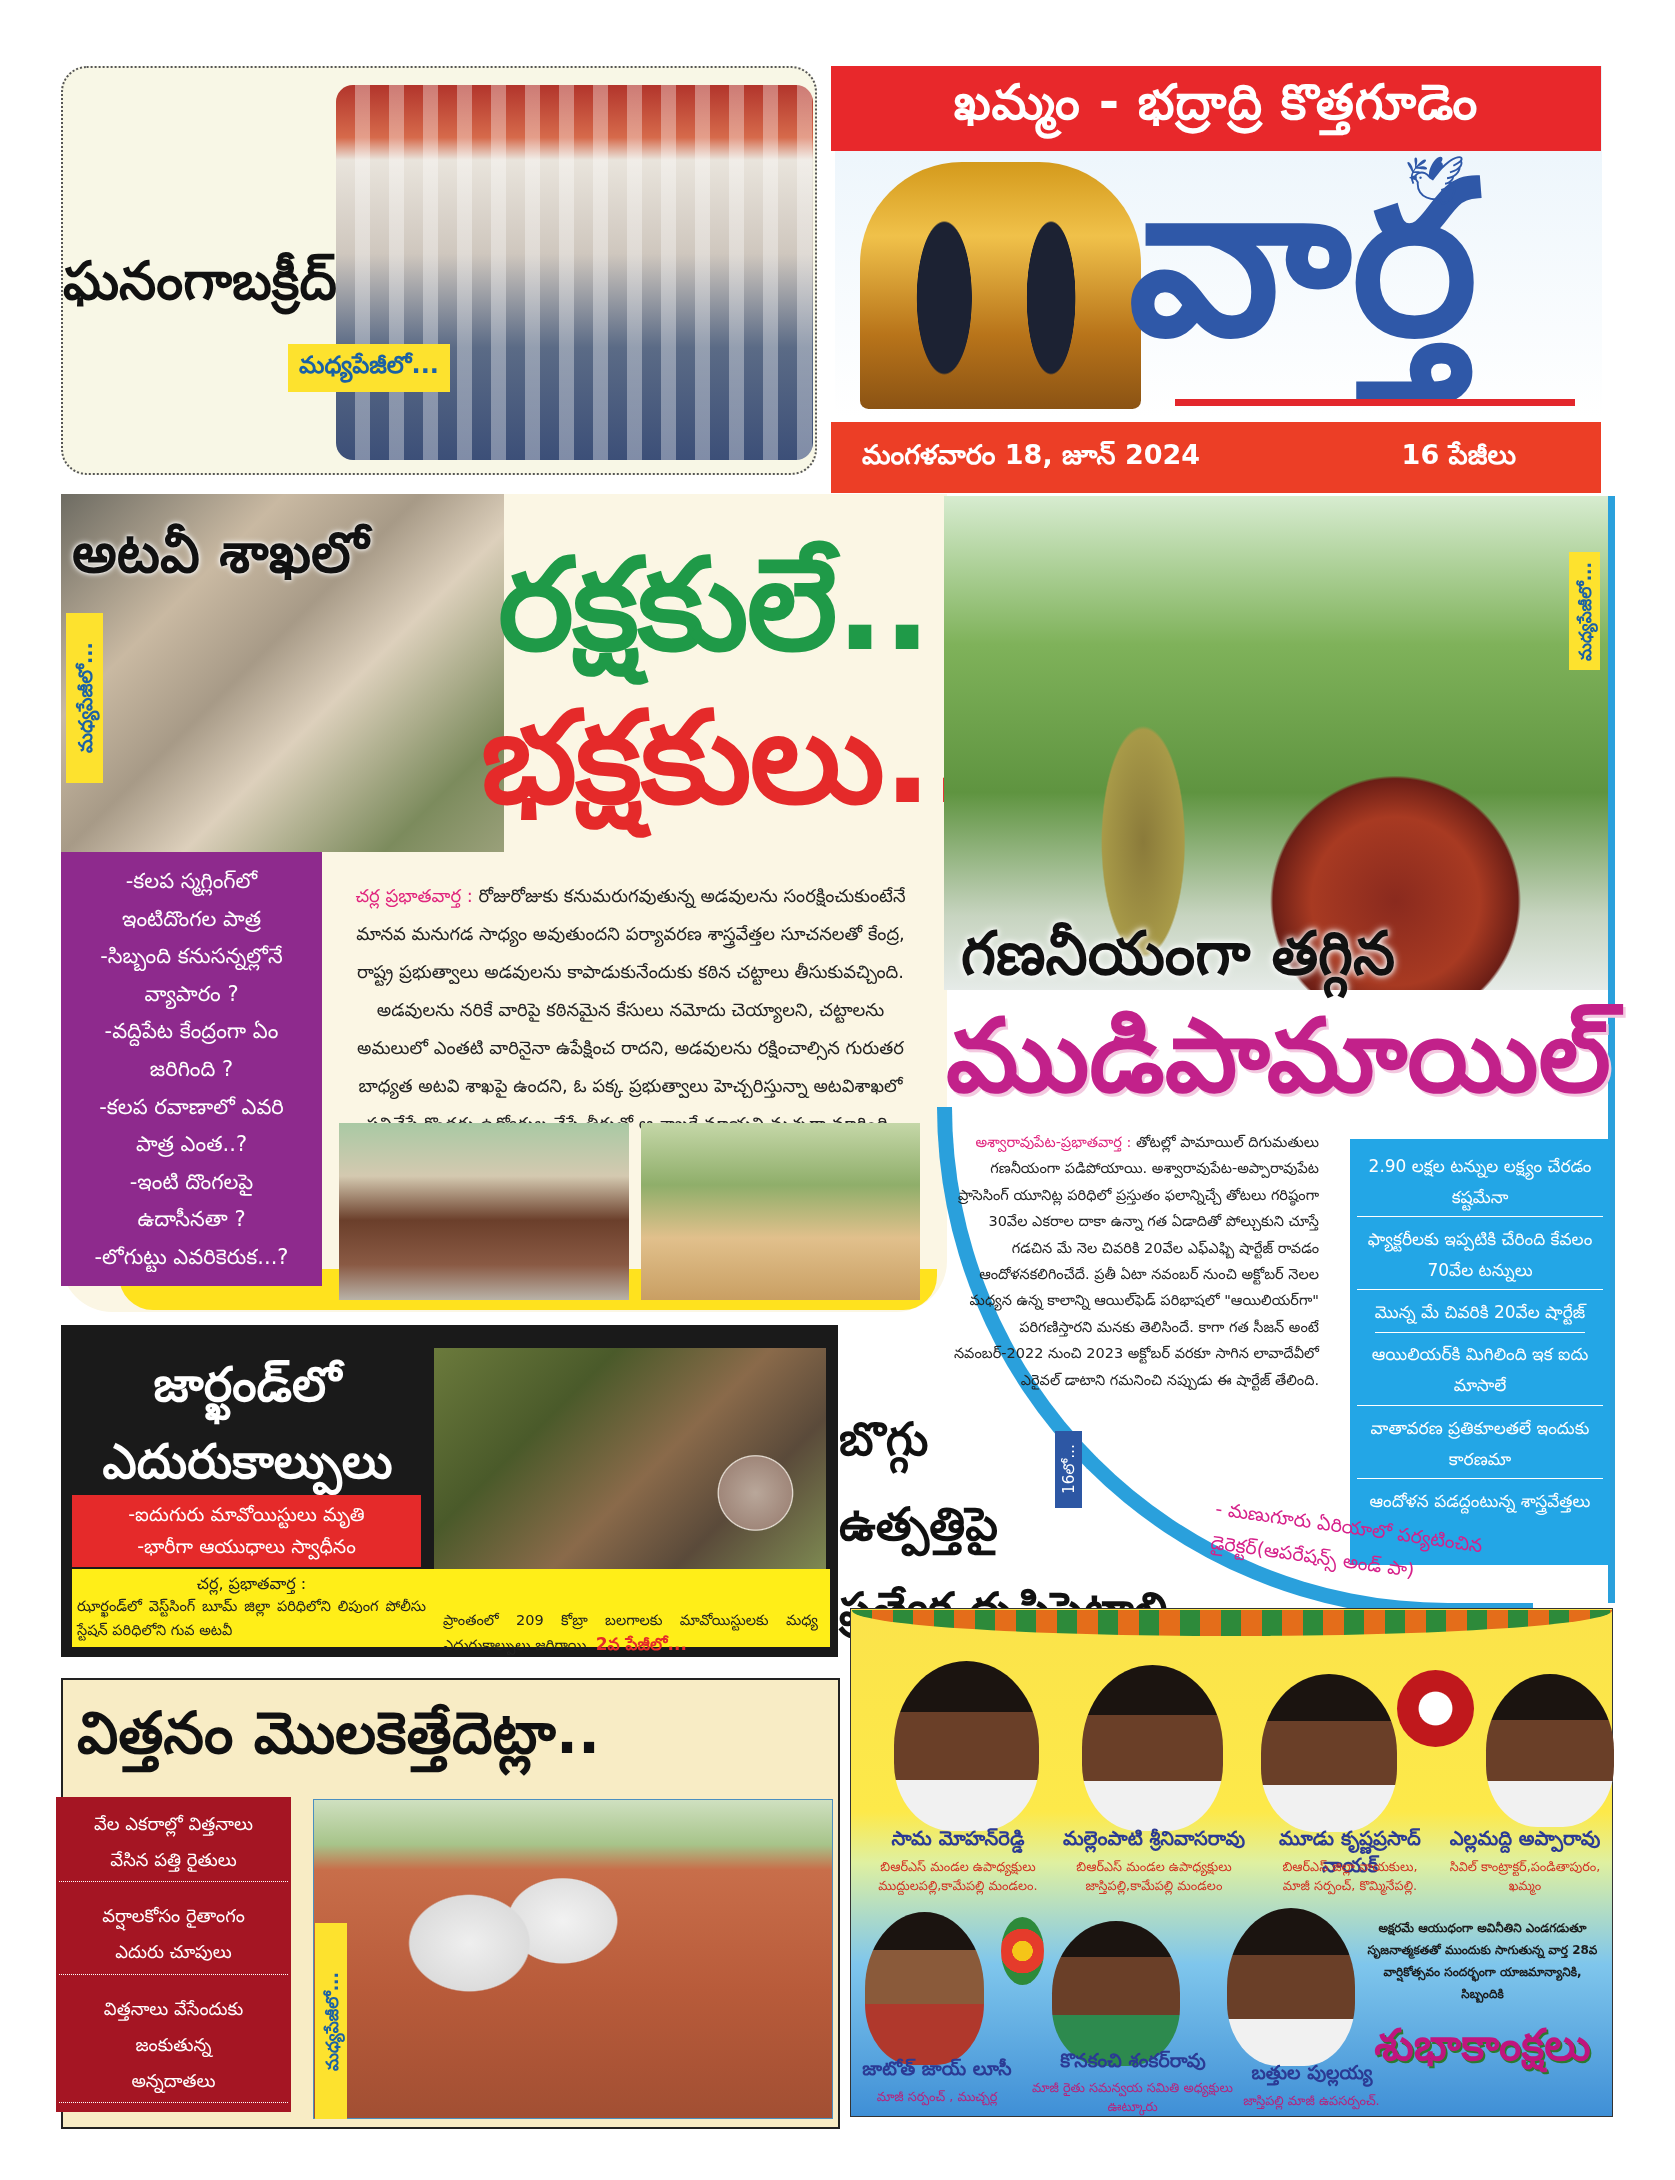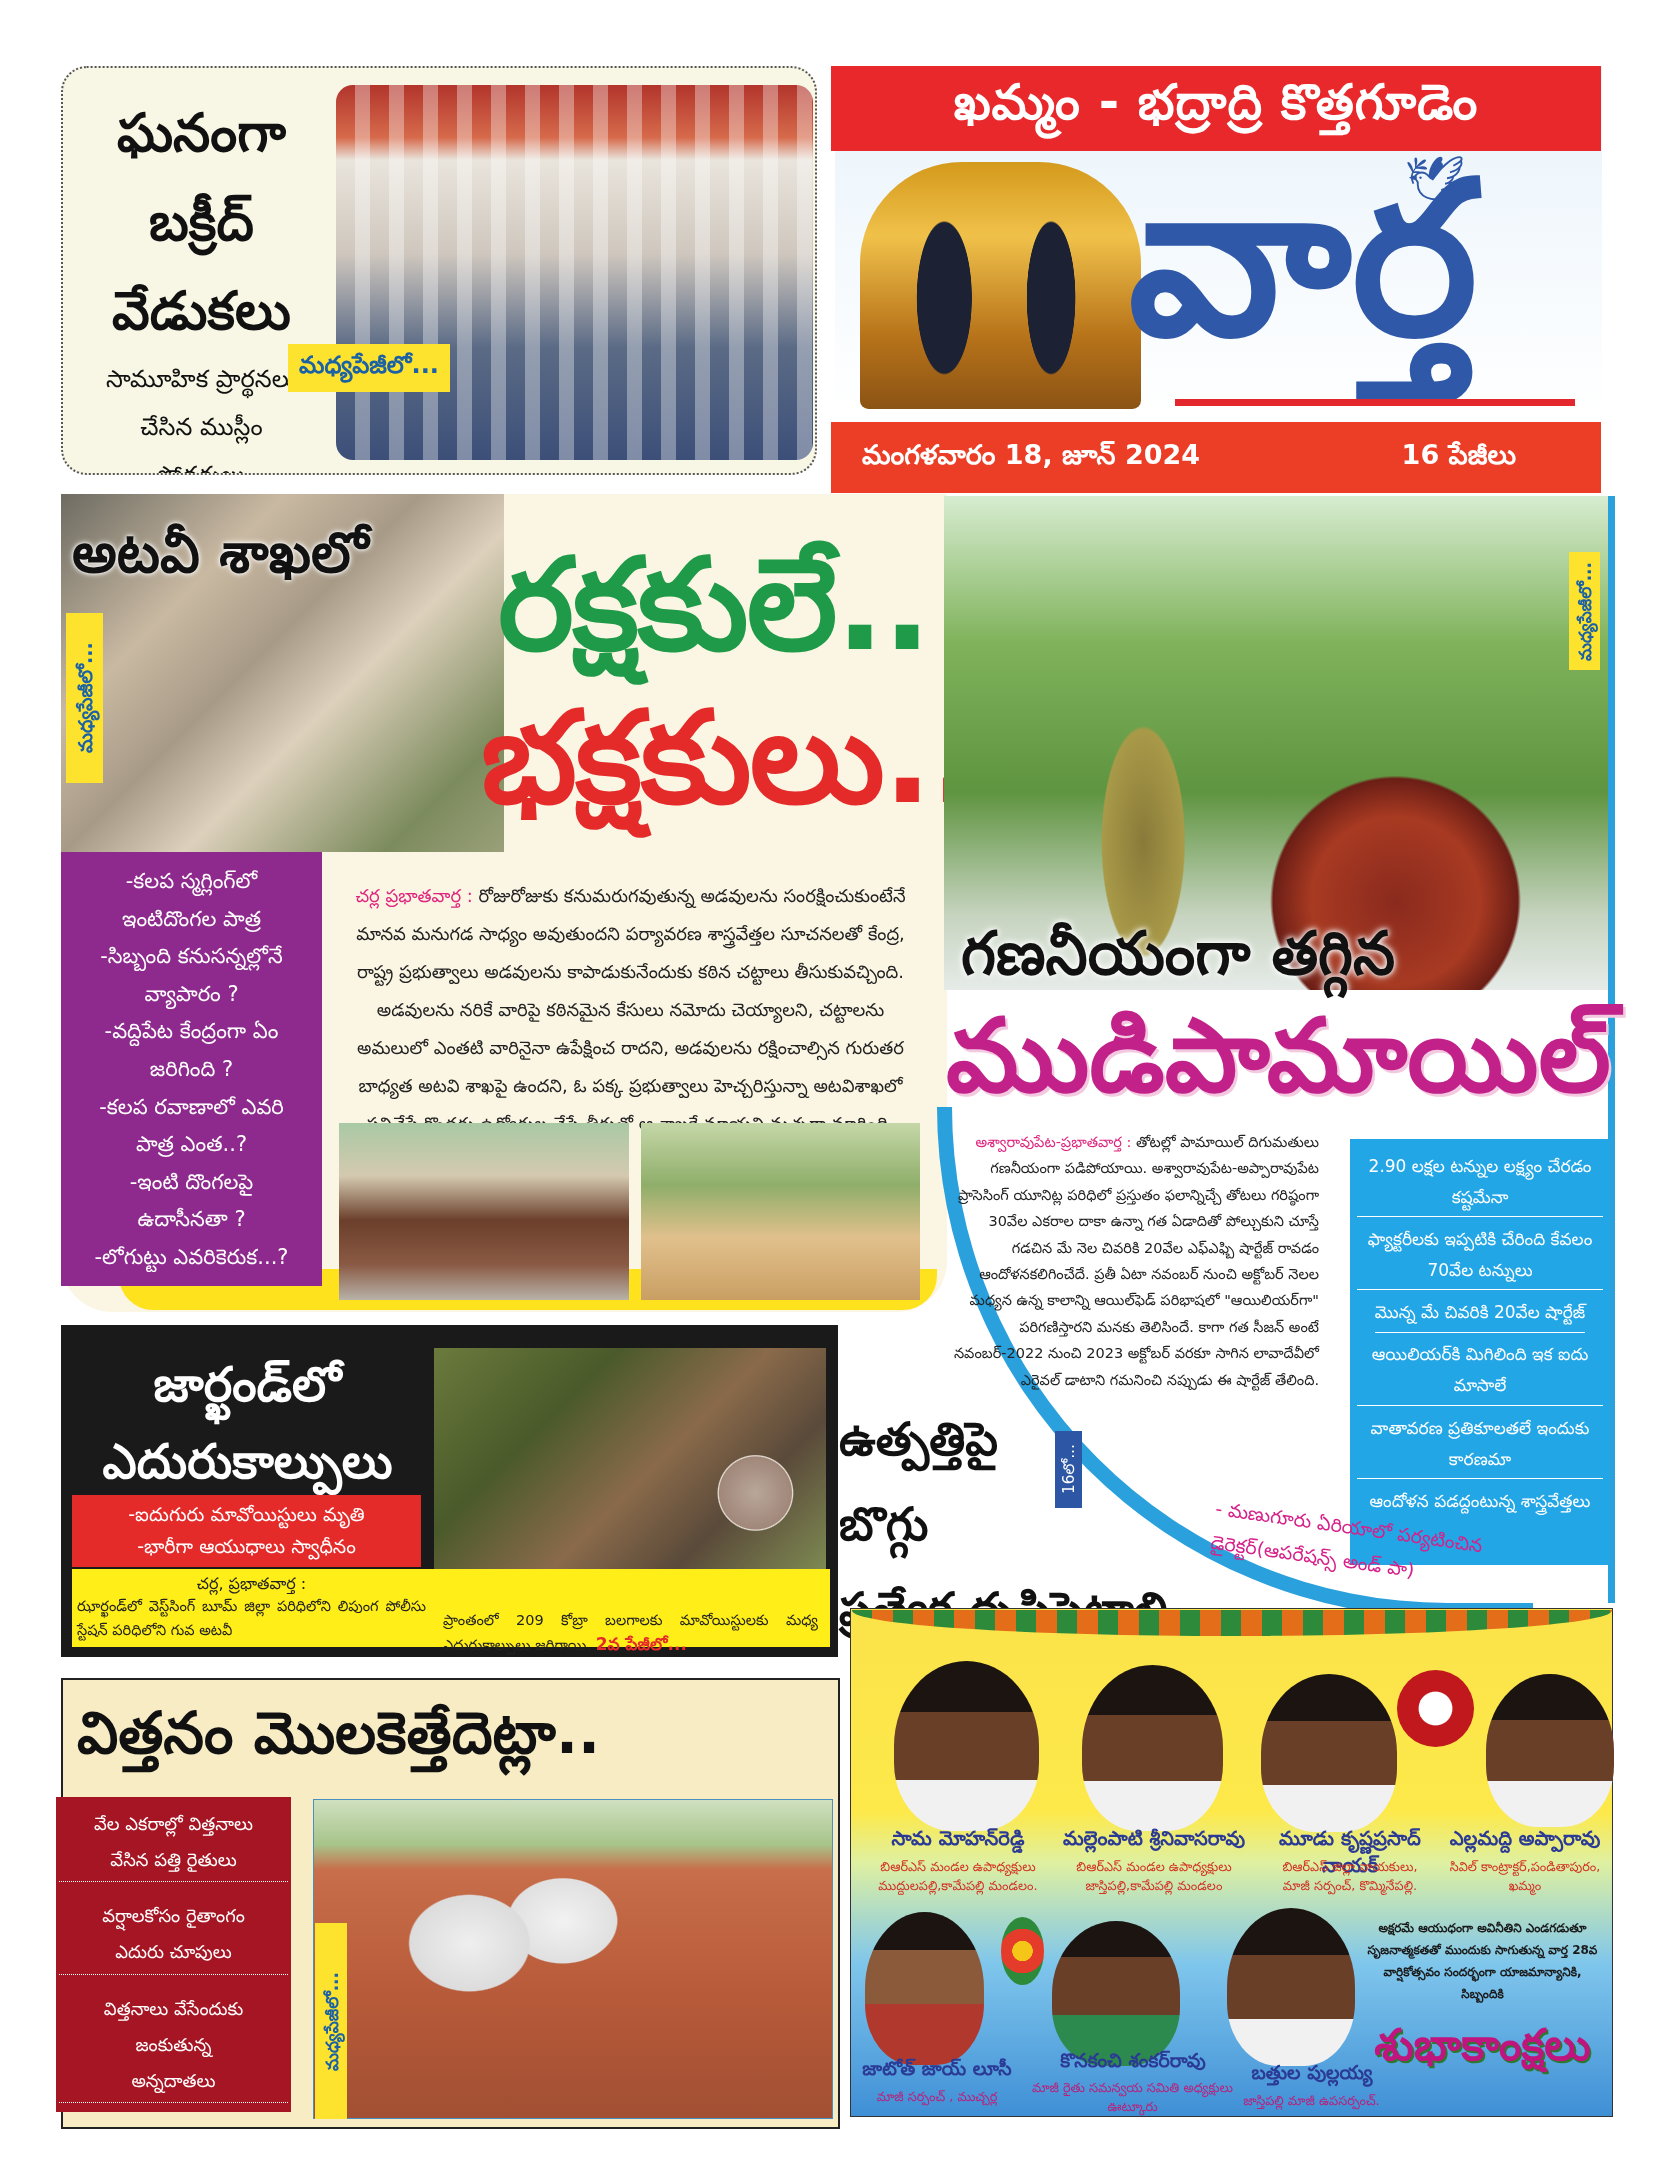--- a/index.html
+++ b/index.html
@@ -2,21 +2,21 @@
 <html style="font-size:13.6px"><head>
 <meta charset="utf-8">
 <style>
   * { box-sizing: border-box; margin: 0; padding: 0; }
   html, body { width: 1675px; height: 2181px; background: #ffffff; overflow: hidden; }
   body { position: relative; font-family: "DejaVu Sans", sans-serif; color: #111; }
   .abs { position: absolute; }
 
   
   #bakrid-box { left: 61px; top: 66px; width: 756px; height: 409px; border: 2.6px dotted #555; border-radius: 25.6px; background: #f8f7e6; overflow: hidden; }
-  #bakrid-text { left: 0; top: 0; width: 277px; height: 100%; display: flex; flex-direction: column; align-items: center; padding-top: 20.4px; }
+  #bakrid-text { left: 0; top: 0; width: 277px; height: 100%; display: flex; align-items: center; padding-top: 20.4px; }
   .bk-h { font-size: 53px; font-weight: bold; line-height: 89px; color: #111; }
   .bk-s { font-size: 24px; line-height: 48px; color: #111; }
   #bakrid-photo { left: 273px; top: 17px; width: 477px; height: 375px; border-radius: 17px;
     background:
       repeating-linear-gradient(90deg, rgba(255,255,255,0.0) 0 19px, rgba(255,255,255,0.35) 19px 34px),
       linear-gradient(180deg, #b2352c 0%, #d66a4b 14%, #e9e4dc 20%, #cfc7be 45%, #5b6b86 70%, #3c4f78 100%); }
   .tag-yellow { background: #fde22e; color: #1b61a5; font-weight: bold; font-size: 24px; display: flex; align-items: center; justify-content: center; }
   #bakrid-tag { left: 288px; top: 344px; width: 162px; height: 48px; }
 
   
@@ -174,22 +174,22 @@
 <div id="palm-facts" class="abs">
   <div class="pf-item">2.90 లక్షల టన్నుల లక్ష్యం చేరడం కష్టమేనా</div>
   <div class="pf-item">ఫ్యాక్టరీలకు ఇప్పటికి చేరింది కేవలం 70వేల టన్నులు</div>
   <div class="pf-item">మొన్న మే చివరికి 20వేల షార్టేజ్</div>
   <div class="pf-item">ఆయిలియర్‌కి మిగిలింది ఇక ఐదు మాసాలే</div>
   <div class="pf-item">వాతావరణ ప్రతికూలతలే ఇందుకు కారణమా</div>
   <div class="pf-item">ఆందోళన పడద్దంటున్న శాస్త్రవేత్తలు</div>
 </div>
 
 <div id="coal-head" class="abs">
+  <div>బొగ్గు</div>
   <div>ఉత్పత్తిపై</div>
-  <div>బొగ్గు</div>
   <div>ప్రత్యేక దృష్టిపెట్టాలి</div>
 </div>
 <div id="coal-tag" class="abs">16లో...</div>
 <div id="coal-sub" class="abs">- మణుగూరు ఏరియాలో పర్యటించిన డైరెక్టర్(ఆపరేషన్స్ అండ్ పా)</div>
 
 <div id="jh-box" class="abs"></div>
 <div id="jh-photo" class="abs"></div>
 <div id="jh-head" class="abs">
   <div>జార్ఖండ్‌లో</div>
   <div>ఎదురుకాల్పులు</div>

